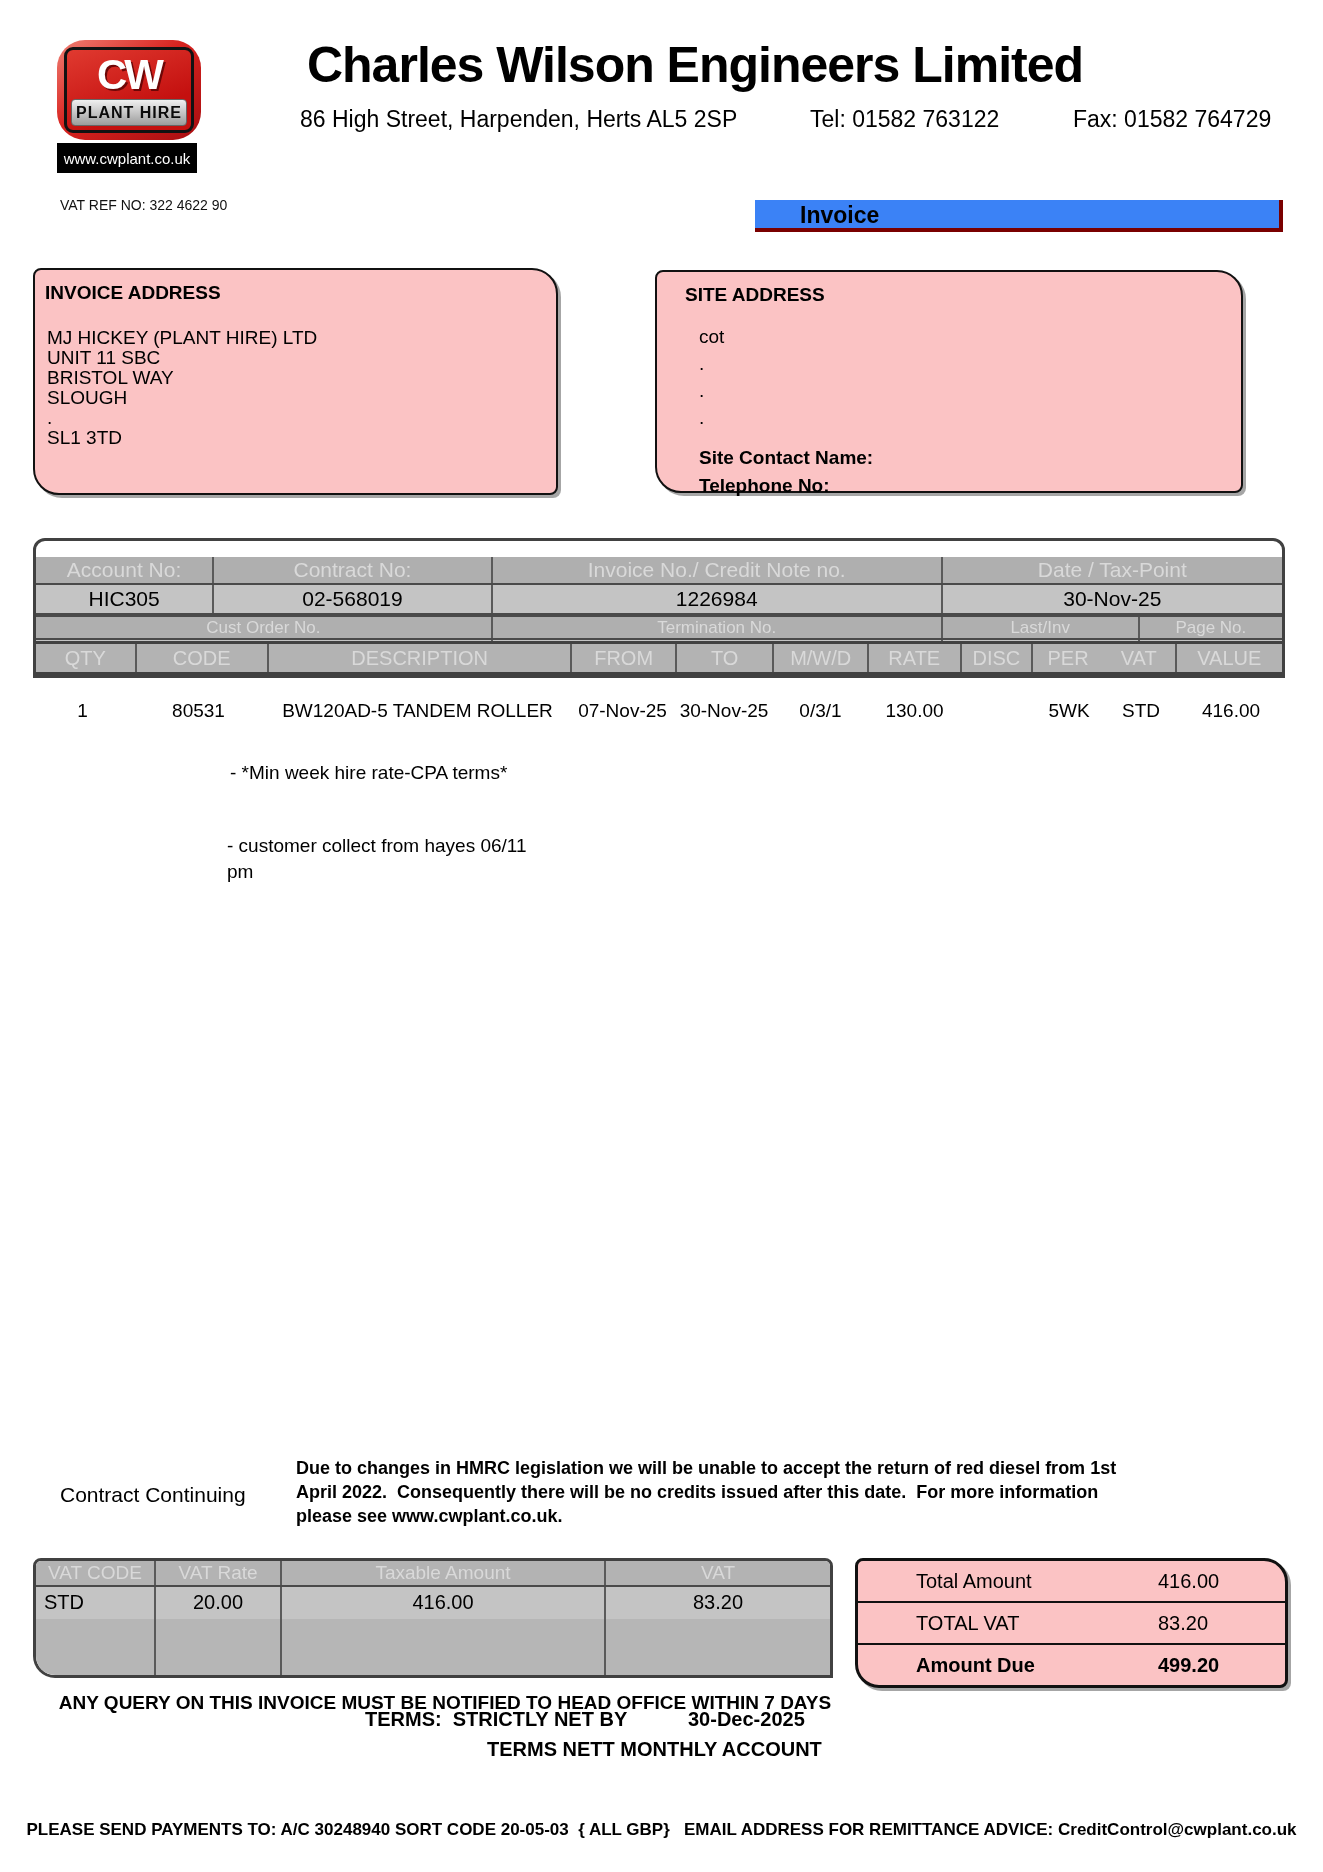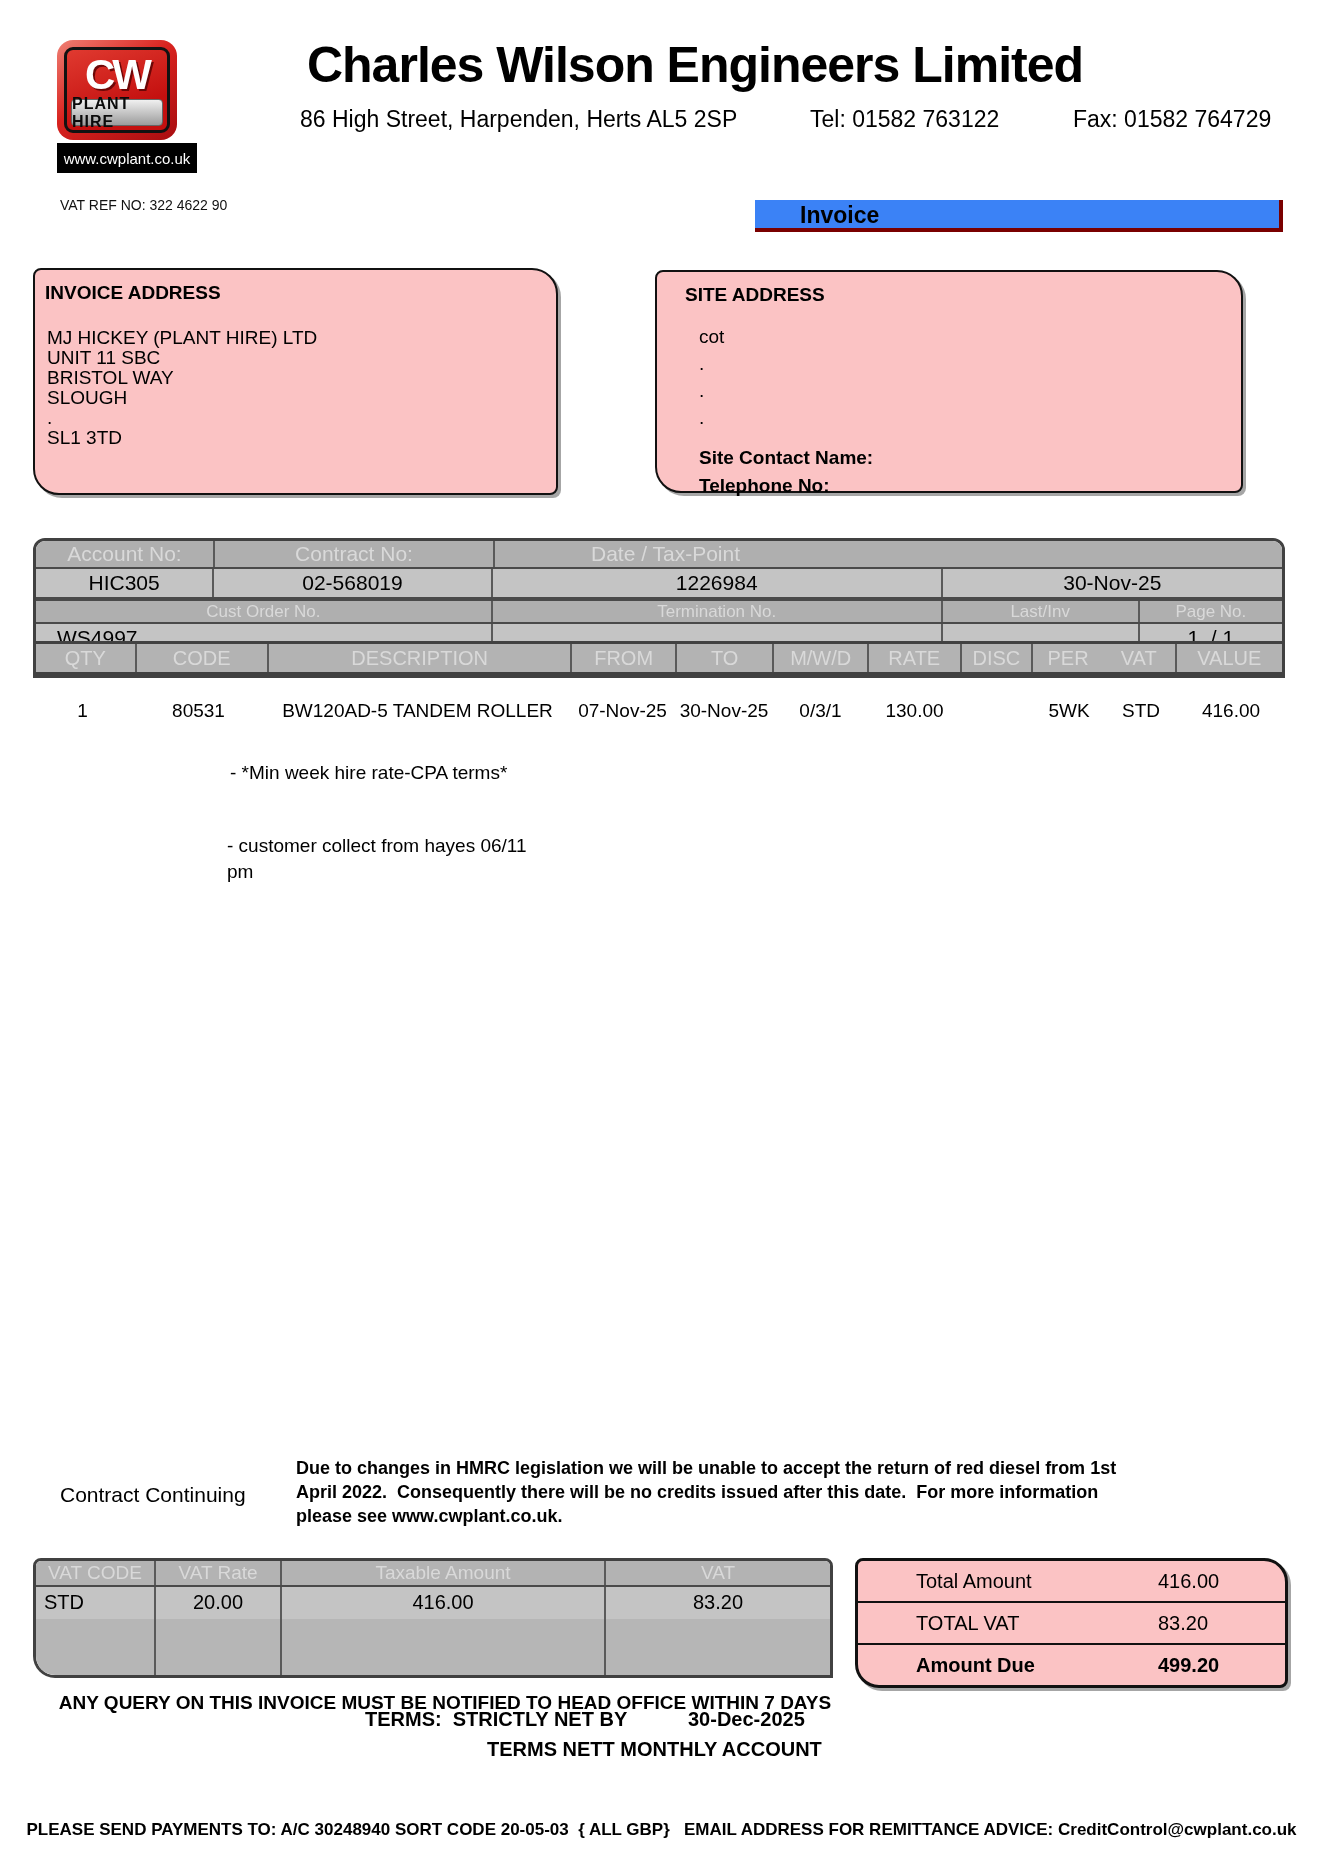--- a/index.html
+++ b/index.html
@@ -5,22 +5,22 @@
   * { margin:0; padding:0; box-sizing:border-box; }
   html,body { background:#ffffff; }
   .page {
     position:relative; width:1323px; height:1872px; margin:0 auto;
     background:#ffffff; font-family:"Liberation Sans", sans-serif; color:#000;
     overflow:hidden;
   }
   .ws-pre { white-space:pre; }
 
   
-  .logo { position:absolute; left:57px; top:40px; width:120px; height:100px;
-    border-radius:16px; background:linear-gradient(145deg,#f08074 0%,#d8231f 45%,#a80d10 100%);
+  .logo { position:absolute; left:57px; top:40px; width:144px; height:100px;
+    border-radius:28px; background:linear-gradient(145deg,#f08074 0%,#d8231f 45%,#a80d10 100%);
     padding:7px; }
   .logo-inner { width:100%; height:100%; border:3px solid #121212; border-radius:9px;
     background:linear-gradient(160deg,#e03a30 0%,#c4100f 70%); display:flex; flex-direction:column; overflow:hidden; }
   .logo-cw { flex:1; display:flex; align-items:center; justify-content:center;
     color:#fff; font-weight:bold; font-size:42px; letter-spacing:-3px;
     text-shadow:2px 2px 0 #6d0707; }
   .logo-strip { height:27px; margin:0 4px 4px 4px; border-radius:4px;
     background:linear-gradient(#f0f0f0,#9c9c9c); border:1px solid #666;
     display:flex; align-items:center; justify-content:center;
     font-weight:bold; font-size:16px; color:#0b0b0b; letter-spacing:1px; }
@@ -55,21 +55,21 @@
   .site-lines { margin:17px 0 0 42px; font-size:19px; line-height:27px; }
   .site-contact { position:absolute; left:42px; top:175px; font-weight:bold; font-size:19px; }
   .site-phone { position:absolute; left:42px; top:203px; font-weight:bold; font-size:19px; }
 
   
   .info-table { position:absolute; left:33px; top:538px; width:1252px;
     border:3px solid #414141; border-radius:12px 12px 0 0; overflow:hidden; }
   .it-row { display:flex; }
   .it-row.labels { background:#AFAFAF; color:#D9D9D9; }
   .it-row.values { background:#C4C4C4; color:#000; }
-  .it-r1 { height:28px; border-bottom:2px solid #4a4a4a; }
+  .it-r1 { height:28px; border-bottom:2px solid #4a4a4a;margin-top:16px; }
   .it-r2 { height:32px; border-bottom:4px solid #4a4a4a; }
   .it-r3 { height:23px; border-bottom:2px solid #4a4a4a; }
   .it-r4 { height:28px; }
   .it-cell { display:flex; align-items:center; justify-content:center;
     font-size:21px; overflow:hidden; }
   .it-r3 .it-cell { font-size:17px; }
   .it-cell.left { justify-content:flex-start; padding-left:21px; }
   .bl { border-left:2px solid #5a5a5a; }
   .c1{width:177px;} .c2{width:280px;} .c3{width:452px;} .c4{width:343px;}
   .d1{width:457px;border-radius:8px;} .d2{width:452px;} .d3{width:198px;} .d4{width:145px;}
@@ -170,20 +170,21 @@
       <div>.</div>
     </div>
     <div class="site-contact">Site Contact Name:</div>
     <div class="site-phone">Telephone No:</div>
   </div>
 
   <div class="info-table">
     <div class="it-row labels it-r1">
       <div class="it-cell c1">Account No:</div>
       <div class="it-cell c2 bl">Contract No:</div>
+      <div class="it-cell c3 bl">Invoice No./ Credit Note no.</div>
       <div class="it-cell c4 bl">Date / Tax-Point</div>
     </div>
     <div class="it-row values it-r2">
       <div class="it-cell c1">HIC305</div>
       <div class="it-cell c2 bl">02-568019</div>
       <div class="it-cell c3 bl">1226984</div>
       <div class="it-cell c4 bl">30-Nov-25</div>
     </div>
     <div class="it-row labels it-r3">
       <div class="it-cell d1">Cust Order No.</div>

